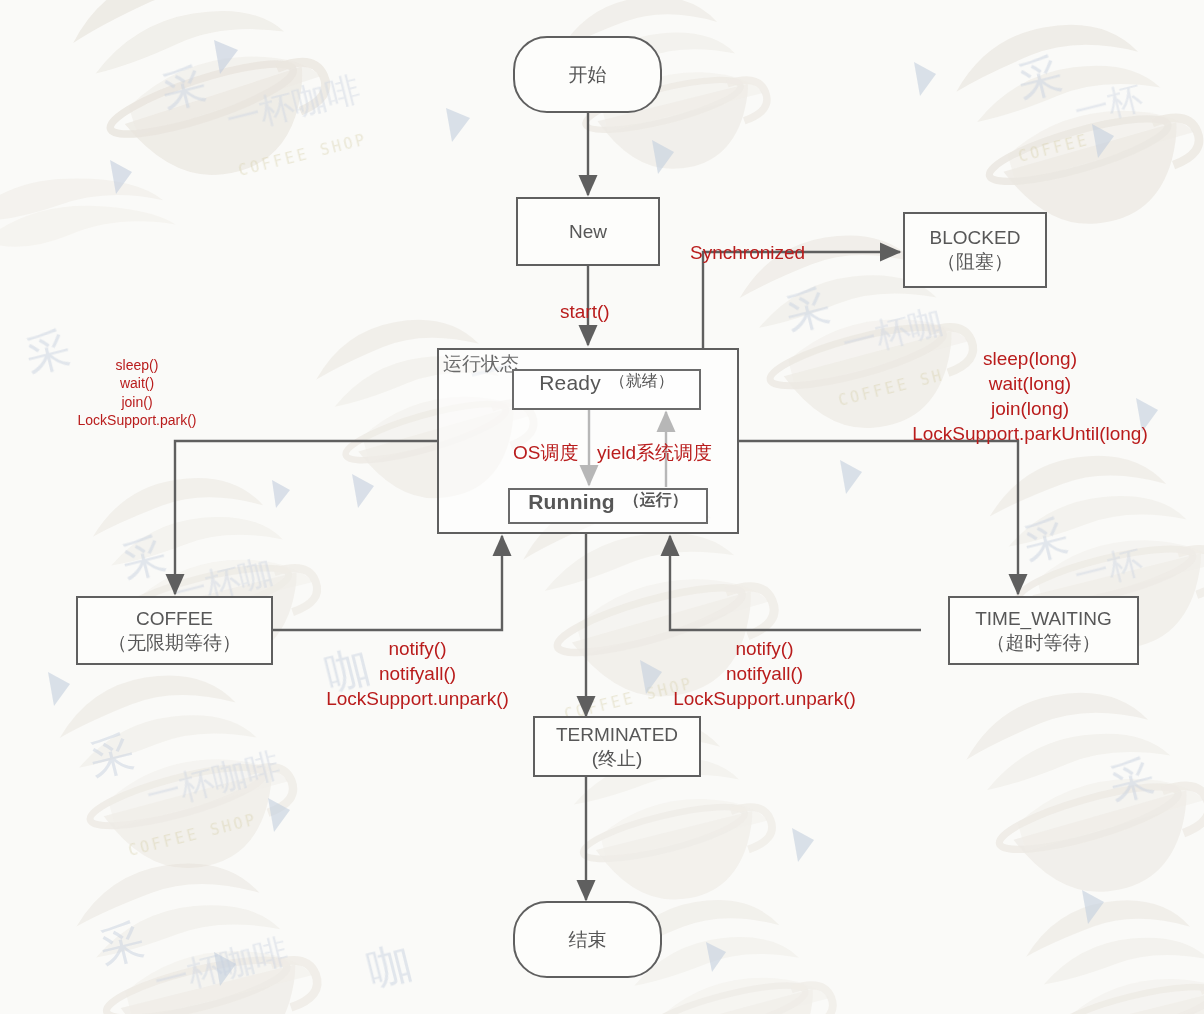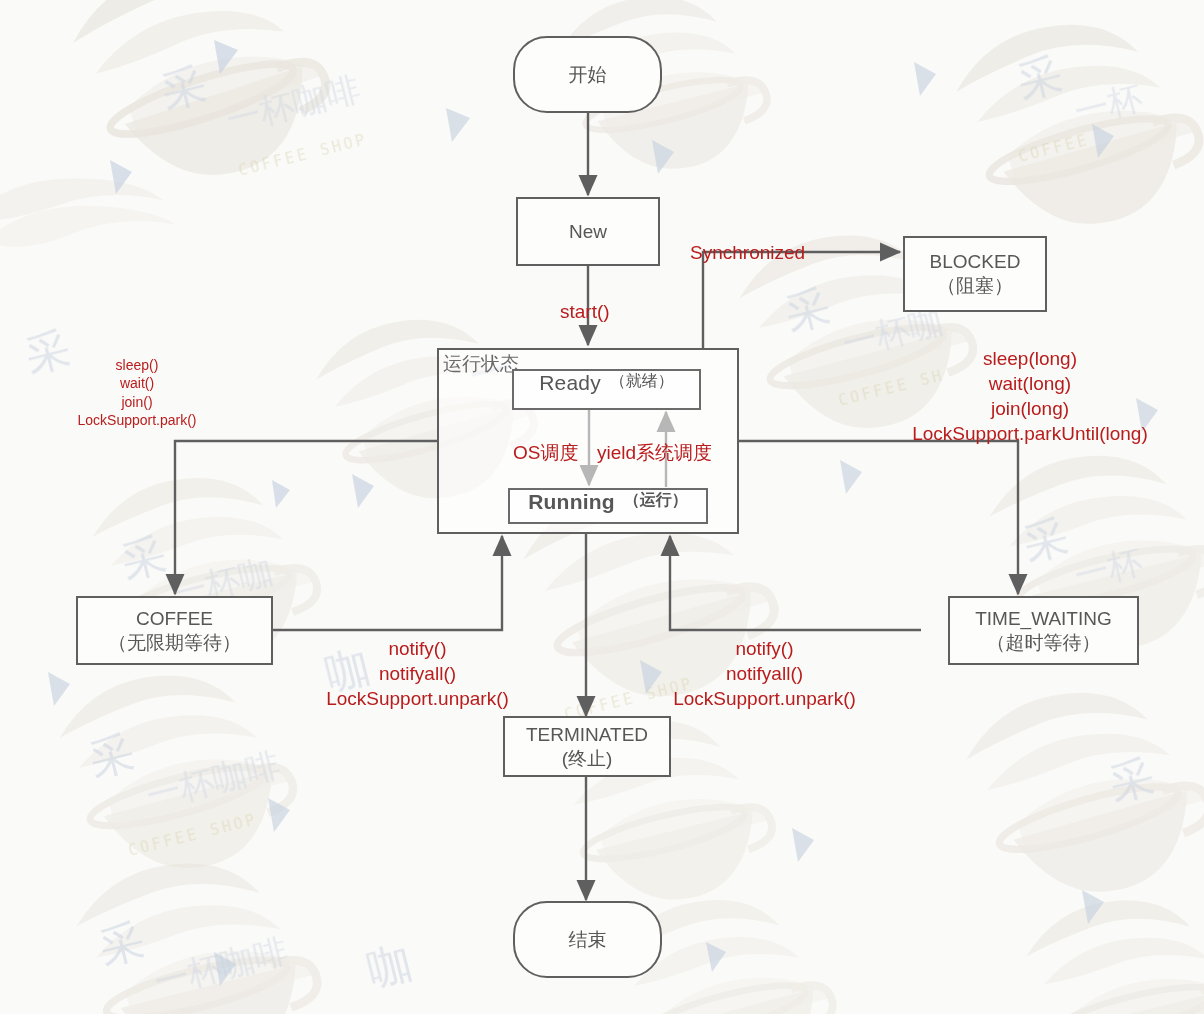--- a/index.html
+++ b/index.html
@@ -255,21 +255,21 @@
     </div>
 
     <div class="node" style="left:516px; top:197px; width:144px; height:69px; font-size:19px;">
       <span>New</span>
     </div>
 
     <div class="label" style="left:690px; top:240px; font-size:19px;">
       <span>Synchronized</span>
     </div>
 
-    <div class="node" style="left:903px; top:212px; width:144px; height:76px; font-size:19px;margin-top:24px;">
+    <div class="node" style="left:903px; top:212px; width:144px; height:76px; font-size:19px;">
       <span class="cn-line">BLOCKED</span>
       <span class="cn-line">（阻塞）</span>
     </div>
 
     <div class="label" style="left:560px; top:299px; font-size:19px;">
       <span>start()</span>
     </div>
 
     <div class="group-box" style="left:437px; top:348px; width:302px; height:186px;"></div>
     <div class="group-title" style="left:443px; top:351px; font-size:19px;">
@@ -323,21 +323,21 @@
       <div>notifyall()</div>
       <div>LockSupport.unpark()</div>
     </div>
 
     <div class="label center" style="left:662px; top:636px; width:205px; font-size:19px;">
       <div>notify()</div>
       <div>notifyall()</div>
       <div>LockSupport.unpark()</div>
     </div>
 
-    <div class="node" style="left:503px; top:716px; width:168px; height:61px; font-size:19px;">
+    <div class="node" style="left:533px; top:716px; width:168px; height:61px; font-size:19px;">
       <span class="cn-line">TERMINATED</span>
       <span class="cn-line">(终止)</span>
     </div>
 
     <div class="node terminal" style="left:513px; top:901px; width:149px; height:77px; font-size:19px;">
       <span>结束</span>
     </div>
   </div>
 </div>
 

